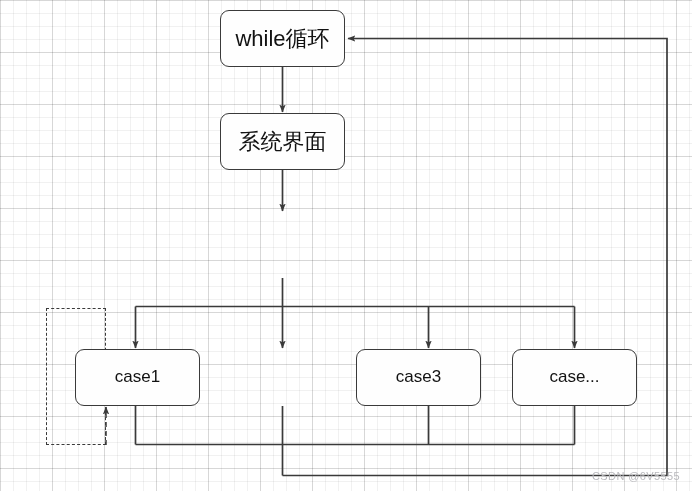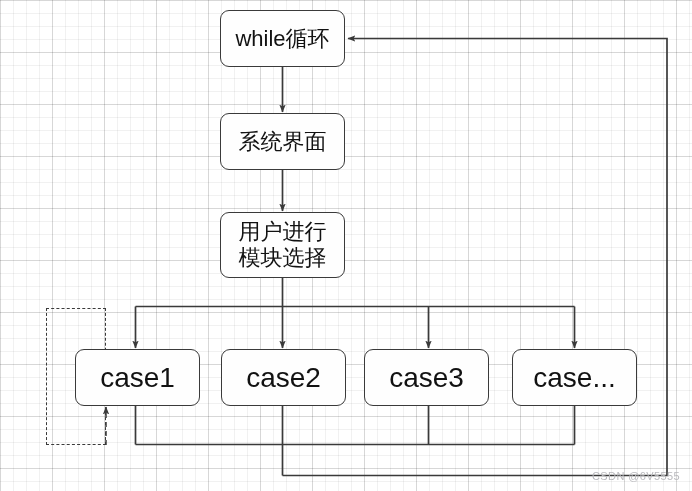--- a/index.html
+++ b/index.html
@@ -40,21 +40,21 @@
     display: flex;
     align-items: center;
     justify-content: center;
     text-align: center;
     color: #121212;
     line-height: 1.18;
     white-space: pre-line;
     z-index: 3;
   }
   .node-lat {
-    font-size: 28px;
+    font-size: 17px;
   }
   .node-cjk {
     font-size: 22px;
   }
   .dashed-group {
     position: absolute;
     box-sizing: border-box;
     border: 1.5px dashed #3a3a3a;
     background: transparent;
     z-index: 1;
@@ -117,34 +117,27 @@
   <div class="dashed-group" style="left:46px; top:308px; width:60px; height:137px;"></div>
 
   <div class="node node-cjk" style="left:220px; top:10px; width:125px; height:57px;">
     <span>while循环</span>
   </div>
 
   <div class="node node-cjk" style="left:220px; top:113px; width:125px; height:57px;text-align:center;">
     <span>系统界面</span>
   </div>
 
-  <div class="node node-cjk" style="left:220px; top:212px; width:125px; height:66px;">
-    <span>用户进行
-模块选择</span>
-  </div>
 
   <div class="node node-lat" style="left:75px; top:349px; width:125px; height:57px;">
     <span>case1</span>
   </div>
 
-  <div class="node node-lat" style="left:221px; top:349px; width:125px; height:57px;">
-    <span>case2</span>
-  </div>
 
-  <div class="node node-lat" style="left:364px; top:349px; width:125px; height:57px;">
+  <div class="node node-lat" style="left:356px; top:349px; width:125px; height:57px;">
     <span>case3</span>
   </div>
 
   <div class="node node-lat" style="left:512px; top:349px; width:125px; height:57px;">
     <span>case...</span>
   </div>
 
   <div class="watermark" style="left:592px; top:470px;text-align:center;">CSDN @6V5555</div>
 
 </div>

